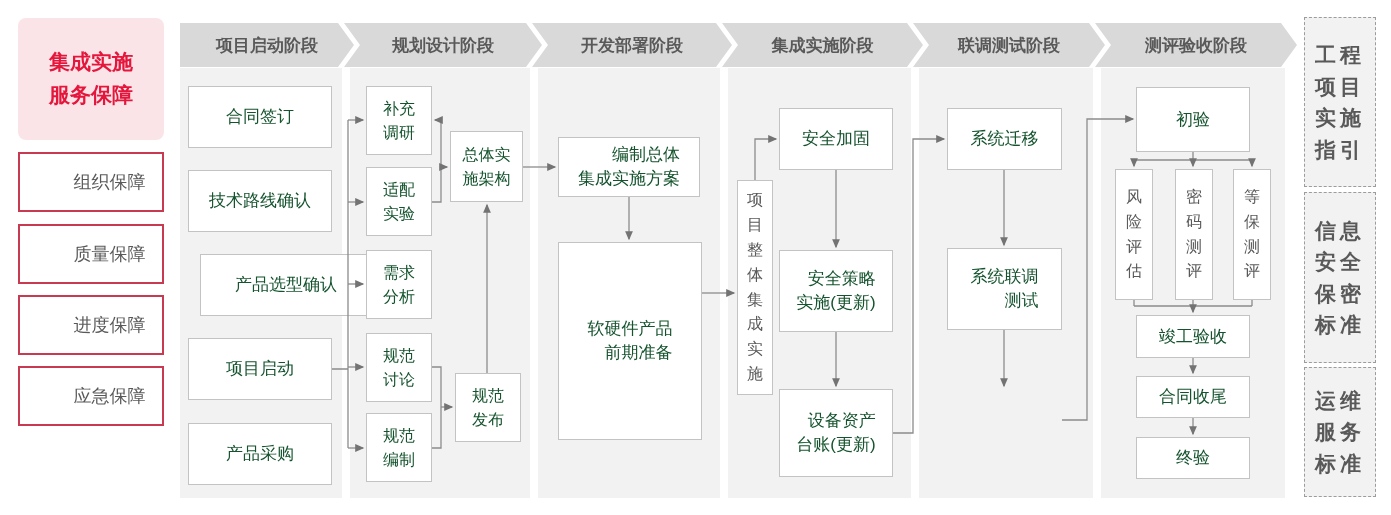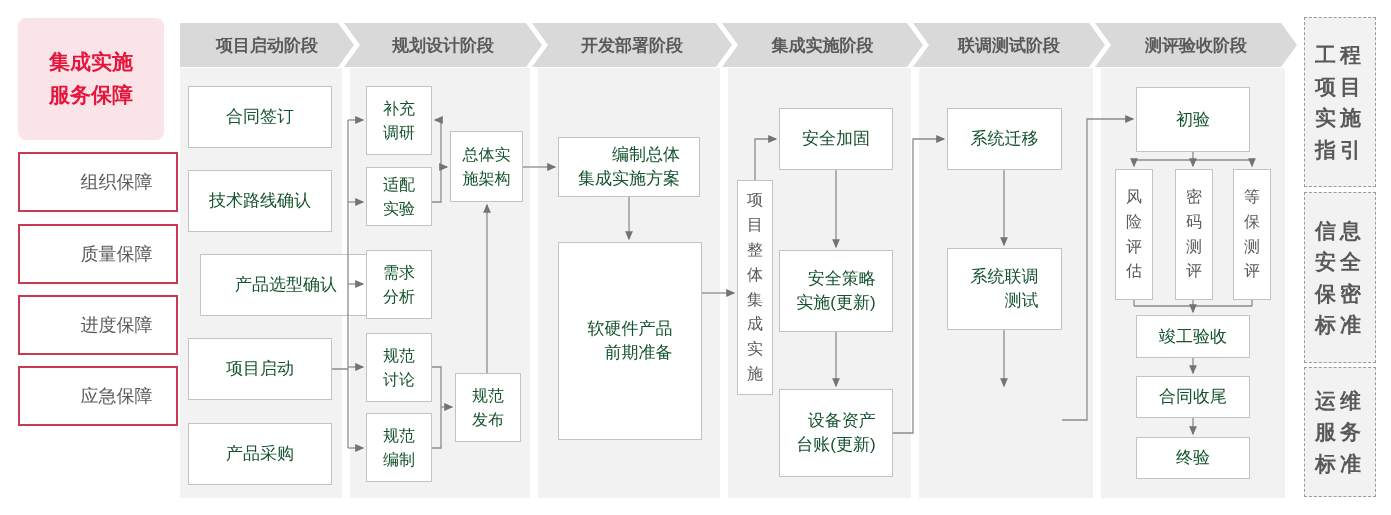--- a/index.html
+++ b/index.html
@@ -8,21 +8,21 @@
     font-family:"Liberation Sans","DejaVu Sans",sans-serif;color:#595959;
   }
   
   .side-title{
     position:absolute;left:18px;top:18px;width:146px;height:122px;
     background:#fbe4e8;color:#e5163c;font-weight:700;font-size:21px;line-height:1.55;
     display:flex;align-items:center;justify-content:center;text-align:center;
     white-space:pre-line;border-radius:8px;
   }
   .side-box{
-    position:absolute;left:18px;width:160px;height:60px;background:#fff;
+    position:absolute;left:18px;width:146px;height:60px;background:#fff;
     border:2px solid #c73a52;display:flex;align-items:center;justify-content:center;
     font-size:18px;color:#595959;box-sizing:border-box;padding-left:37px;
   }
   
   .panel{position:absolute;top:68px;height:430px;background:#f2f2f2;}
   .banner{
     position:absolute;top:23px;height:44px;background:#d9d9d9;
     display:flex;align-items:center;justify-content:center;
     font-size:17px;font-weight:700;color:#595959;
   }
@@ -75,21 +75,21 @@
   <div class="banner mid" style="left:1095px;width:202px">测评验收阶段</div>
 
   <div class="box" style="left:188px;top:86px;width:144px;height:62px">合同签订</div>
   <div class="box" style="left:188px;top:170px;width:144px;height:62px">技术路线确认</div>
   <div class="box" style="left:200px;top:254px;width:172px;height:62px">产品选型确认</div>
   <div class="box" style="left:188px;top:338px;width:144px;height:62px">项目启动</div>
   <div class="box" style="left:188px;top:423px;width:144px;height:62px">产品采购</div>
 
   <div class="box small" style="left:366px;top:86px;width:66px;height:69px">补充
 调研</div>
-  <div class="box small" style="left:366px;top:167px;width:66px;height:59px">适配
+  <div class="box small" style="left:366px;top:167px;width:66px;height:69px">适配
 实验</div>
   <div class="box small" style="left:366px;top:250px;width:66px;height:69px">需求
 分析</div>
   <div class="box small" style="left:366px;top:333px;width:66px;height:69px">规范
 讨论</div>
   <div class="box small" style="left:366px;top:413px;width:66px;height:69px">规范
 编制</div>
   <div class="box small" style="left:450px;top:131px;width:73px;height:71px">总体实
 施架构</div>
   <div class="box small" style="left:455px;top:373px;width:66px;height:69px">规范

